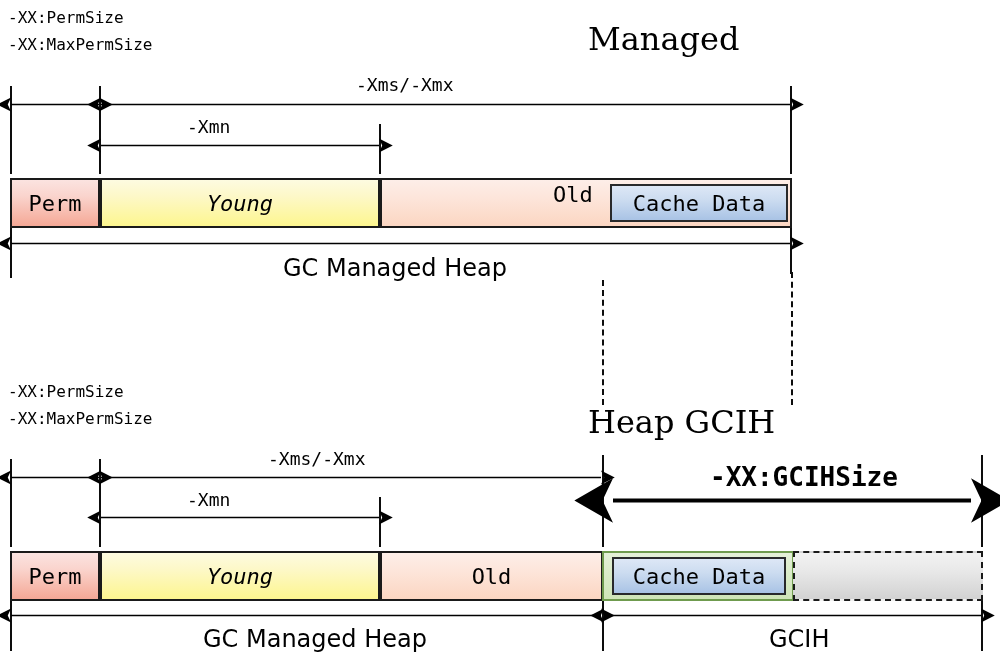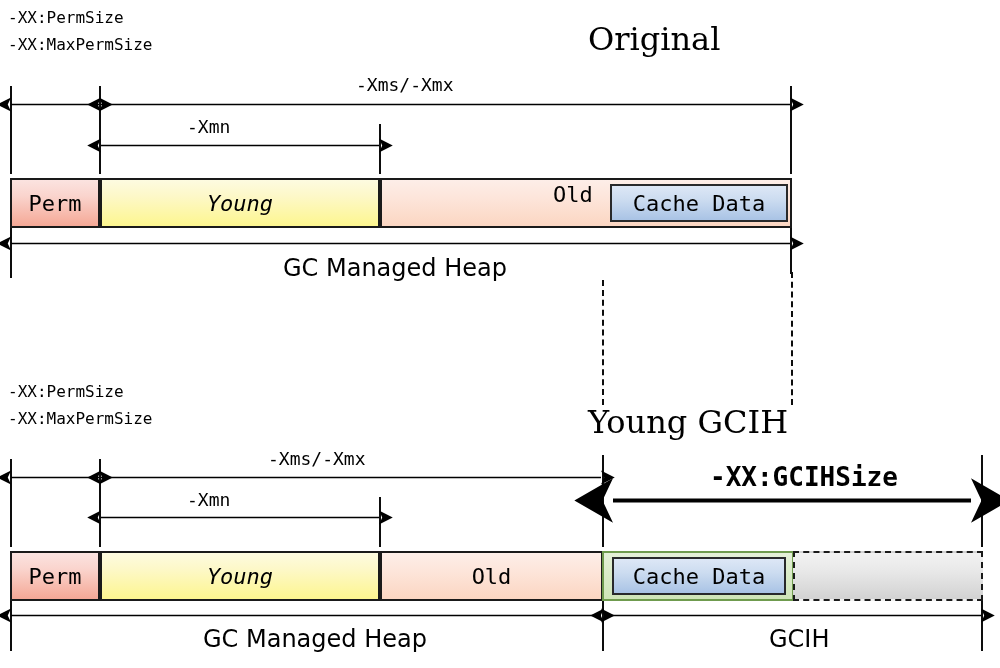--- a/index.html
+++ b/index.html
@@ -109,21 +109,21 @@
   }
 </style>
 </head>
 <body>
 
 <div class="stage">
 
   <div class="txt mono opt-line" style="left:8px; top:10px;">-XX:PermSize</div>
   <div class="txt mono opt-line" style="left:8px; top:37px;">-XX:MaxPermSize</div>
 
-  <div class="txt serif section-title" style="left:588px; top:23px;">Original</div>
+  <div class="txt serif section-title" style="left:588px; top:23px;">Managed</div>
 
   <div class="vtick" style="left:10px; top:86px; height:88px;"></div>
   <div class="vtick" style="left:99px; top:86px; height:88px;"></div>
   <div class="vtick" style="left:379px; top:124px; height:50px;"></div>
   <div class="vtick" style="left:790px; top:86px; height:88px;"></div>
 
   <div class="vtick" style="left:10px; top:222px; height:56px;"></div>
   <div class="vtick" style="left:790px; top:222px; height:52px;"></div>
 
   <svg class="arrowsvg" style="left:0px; top:96px; width:1000px; height:18px;">
@@ -170,21 +170,21 @@
     <line x1="11" y1="8.5" x2="790" y2="8.5" stroke="#000" stroke-width="1.7" marker-start="url(#ahL)" marker-end="url(#ahR)"></line>
   </svg>
   <div class="txt sans span-label" style="left:283px; top:256px;">GC Managed Heap</div>
 
   <div class="vdash" style="left:602px; top:280px; height:125px;"></div>
   <div class="vdash" style="left:791px; top:272px; height:133px;"></div>
 
   <div class="txt mono opt-line" style="left:8px; top:384px;">-XX:PermSize</div>
   <div class="txt mono opt-line" style="left:8px; top:411px;">-XX:MaxPermSize</div>
 
-  <div class="txt serif section-title" style="left:588px; top:406px;">Young GCIH</div>
+  <div class="txt serif section-title" style="left:588px; top:406px;">Heap GCIH</div>
 
   <div class="vtick" style="left:10px; top:459px; height:88px;"></div>
   <div class="vtick" style="left:99px; top:459px; height:88px;"></div>
   <div class="vtick" style="left:379px; top:497px; height:50px;"></div>
   <div class="vtick" style="left:602px; top:455px; height:92px;"></div>
   <div class="vtick" style="left:981px; top:455px; height:92px;"></div>
 
   <div class="vtick" style="left:10px; top:595px; height:56px;"></div>
   <div class="vtick" style="left:602px; top:595px; height:56px;"></div>
   <div class="vtick" style="left:981px; top:595px; height:56px;"></div>

